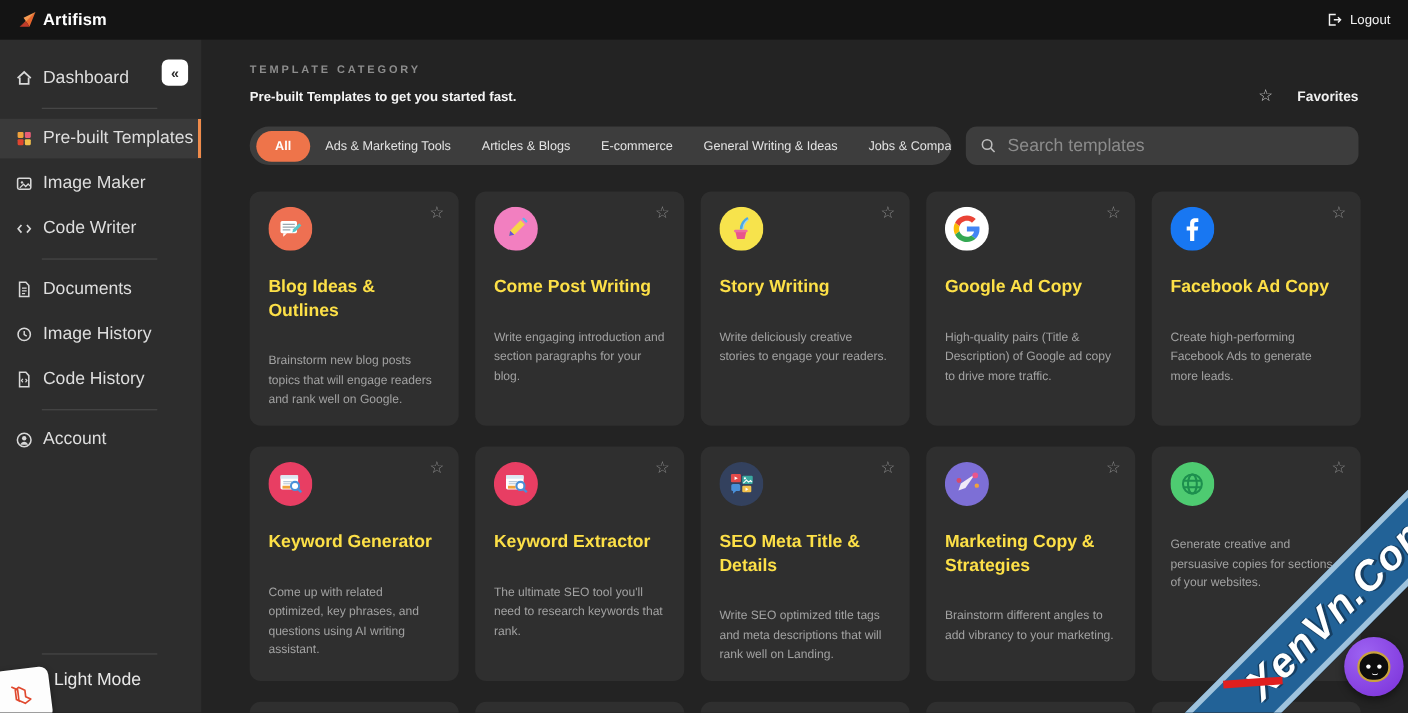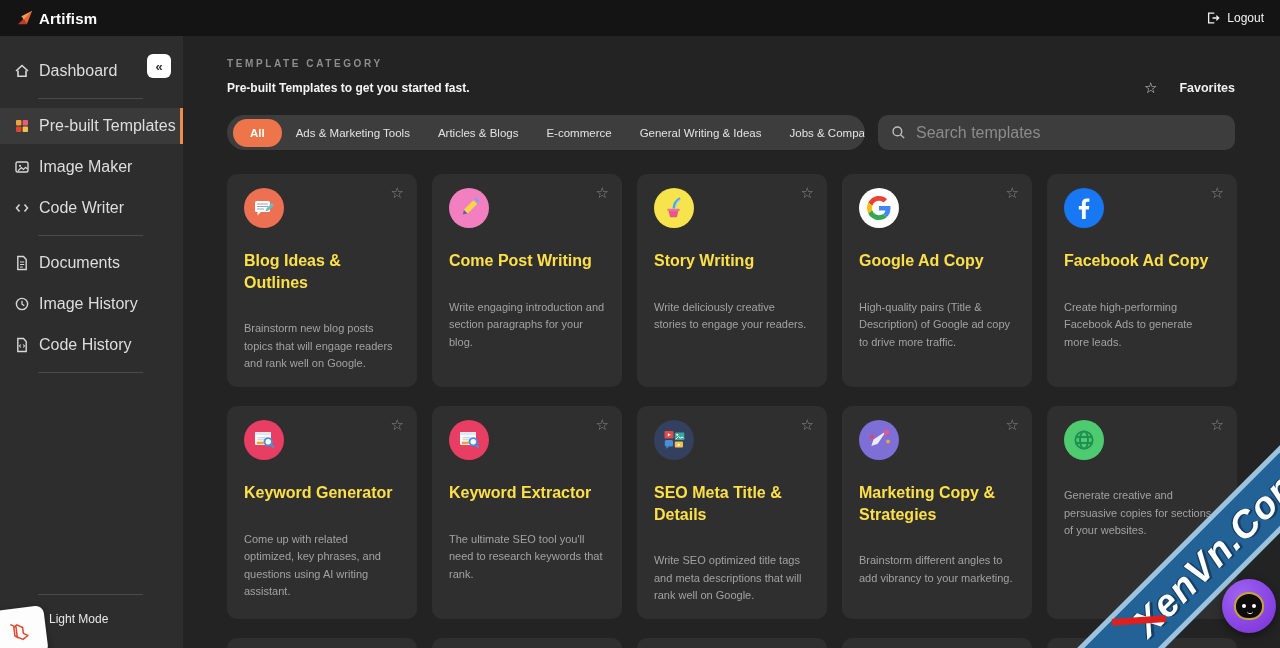--- a/index.html
+++ b/index.html
@@ -24,21 +24,21 @@
   .s-divider { height:1px; background:#4a4a4a; margin:9px 0 9px 38px; width:105px; flex:0 0 1px; }
   .collapse-btn { position:absolute; right:12px; top:6px; width:24px; height:24px; background:#fff;
                   border-radius:6px; color:#2b2b2b; font-weight:bold; font-size:13px;
                   display:flex; align-items:center; justify-content:center; cursor:pointer; }
   .collapse-btn::before { content:"\00ab"; }
   .side-bottom { margin-top:auto; padding-bottom:14px; }
   .toggle-row { display:flex; align-items:center; gap:9px; padding-left:8px; height:30px; }
   .toggle { width:32px; height:17px; border-radius:9px; background:#ee6c42; position:relative; cursor:pointer; flex:0 0 32px; }
   .toggle::after { content:""; position:absolute; right:1.5px; top:1.5px; width:14px; height:14px;
                    border-radius:50%; background:#fff; }
-  .toggle-label { color:#e8e8e8; font-size:12px; }
+  .toggle-label { color:#e8e8e8; font-size:16px; }
   .corner-badge { position:absolute; left:-4px; bottom:-8px; width:50px; height:48px; background:#fdfdfd;
                   border-radius:8px; transform:rotate(-7deg); display:flex; align-items:center;
                   justify-content:center; z-index:6; box-shadow:0 2px 6px rgba(0,0,0,.4); }
 
   
   .main { position:absolute; left:183px; top:36px; width:1097px; height:612px; padding:22px 45px 16px 44px; }
   .eyebrow { color:#8d8d8d; font-size:10px; font-weight:bold; letter-spacing:2.6px; }
   .head-row { display:flex; align-items:flex-end; justify-content:space-between; margin-top:11px; }
   .page-title { color:#f5f5f5; font-size:12px; font-weight:bold; }
   .favorites { display:flex; align-items:center; gap:22px; color:#f0f0f0; font-size:12.5px; font-weight:bold; cursor:pointer; }
@@ -181,20 +181,30 @@
   <div class="side-row">
     <span class="s-ic">
               <svg viewBox="0 0 16 16" width="16" height="16">
                 <path d="M3.8 1.5h5.7l2.7 3v10H3.8z" fill="none" stroke="#d8d8d8" stroke-width="1.4"></path>
                 <path d="M6.8 7.5 5.5 9l1.3 1.5M9.2 7.5 10.5 9l-1.3 1.5" fill="none" stroke="#d8d8d8" stroke-width="1.1"></path>
               </svg>
             </span>
     <span>Code History</span>
   </div>
 <div class="s-divider"></div>
+  <div class="side-row">
+    <span class="s-ic">
+              <svg viewBox="0 0 16 16" width="16" height="16">
+                <circle cx="8" cy="8" r="6.2" fill="none" stroke="#d8d8d8" stroke-width="1.4"></circle>
+                <circle cx="8" cy="6.4" r="2" fill="#d8d8d8"></circle>
+                <path d="M4.4 12.3c.8-1.9 2.1-2.8 3.6-2.8s2.8.9 3.6 2.8" fill="#d8d8d8"></path>
+              </svg>
+            </span>
+    <span>Account</span>
+  </div>
 </div>
     </div>
     <div class="side-bottom">
       <div class="s-divider"></div>
       <div class="toggle-row">
         <span class="toggle"></span>
         <span class="toggle-label">Light Mode</span>
       </div>
     </div>
     <div class="corner-badge">
@@ -344,21 +354,21 @@
               <path d="M13.8 13.2l3 1.6-3 1.6z" fill="#fff"></path>
               <rect x="20.8" y="12.5" width="9.5" height="7.5" rx="1" fill="#3aa8a0"></rect>
               <circle cx="23.2" cy="14.8" r="1" fill="#fff"></circle>
               <path d="M21.8 19.2l2.8-2.8 1.9 1.9 1.8-1.4 1.4 1.4" stroke="#fff" stroke-width="1" fill="none"></path>
               <rect x="10.8" y="20" width="8.2" height="6.4" rx="1.5" fill="#4a90d9"></rect>
               <path d="M12.4 26.4v2.4l2.8-2.4z" fill="#4a90d9"></path>
               <rect x="20.8" y="21.6" width="8.2" height="6" rx="1" fill="#f3c14b"></rect>
               <path d="M23.8 23.2l2.6 1.6-2.6 1.6z" fill="#fff"></path>
             </svg></div>
     <div class="card-title">SEO Meta Title &amp; Details</div>
-    <div class="card-desc">Write SEO optimized title tags and meta descriptions that will rank well on Google.</div>
+    <div class="card-desc">Write SEO optimized title tags and meta descriptions that will rank well on Landing.</div>
   </div>
 
   <div class="card">
     <span class="card-star"></span>
     <div class="card-ic"><svg viewBox="0 0 40 40" width="40" height="40">
               <circle cx="20" cy="20" r="20" fill="#7d6fd6"></circle>
               <path d="M26.5 11.5 14.5 19.5l-2.2 6.4 6.4-2.2 8.3-12.2z" fill="#efeaf8"></path>
               <circle cx="27.6" cy="12.2" r="2.6" fill="#e8558c"></circle>
               <circle cx="29" cy="21.5" r="2" fill="#f0a23c"></circle>
               <circle cx="12.8" cy="16.8" r="2.2" fill="#d84a6b"></circle>

